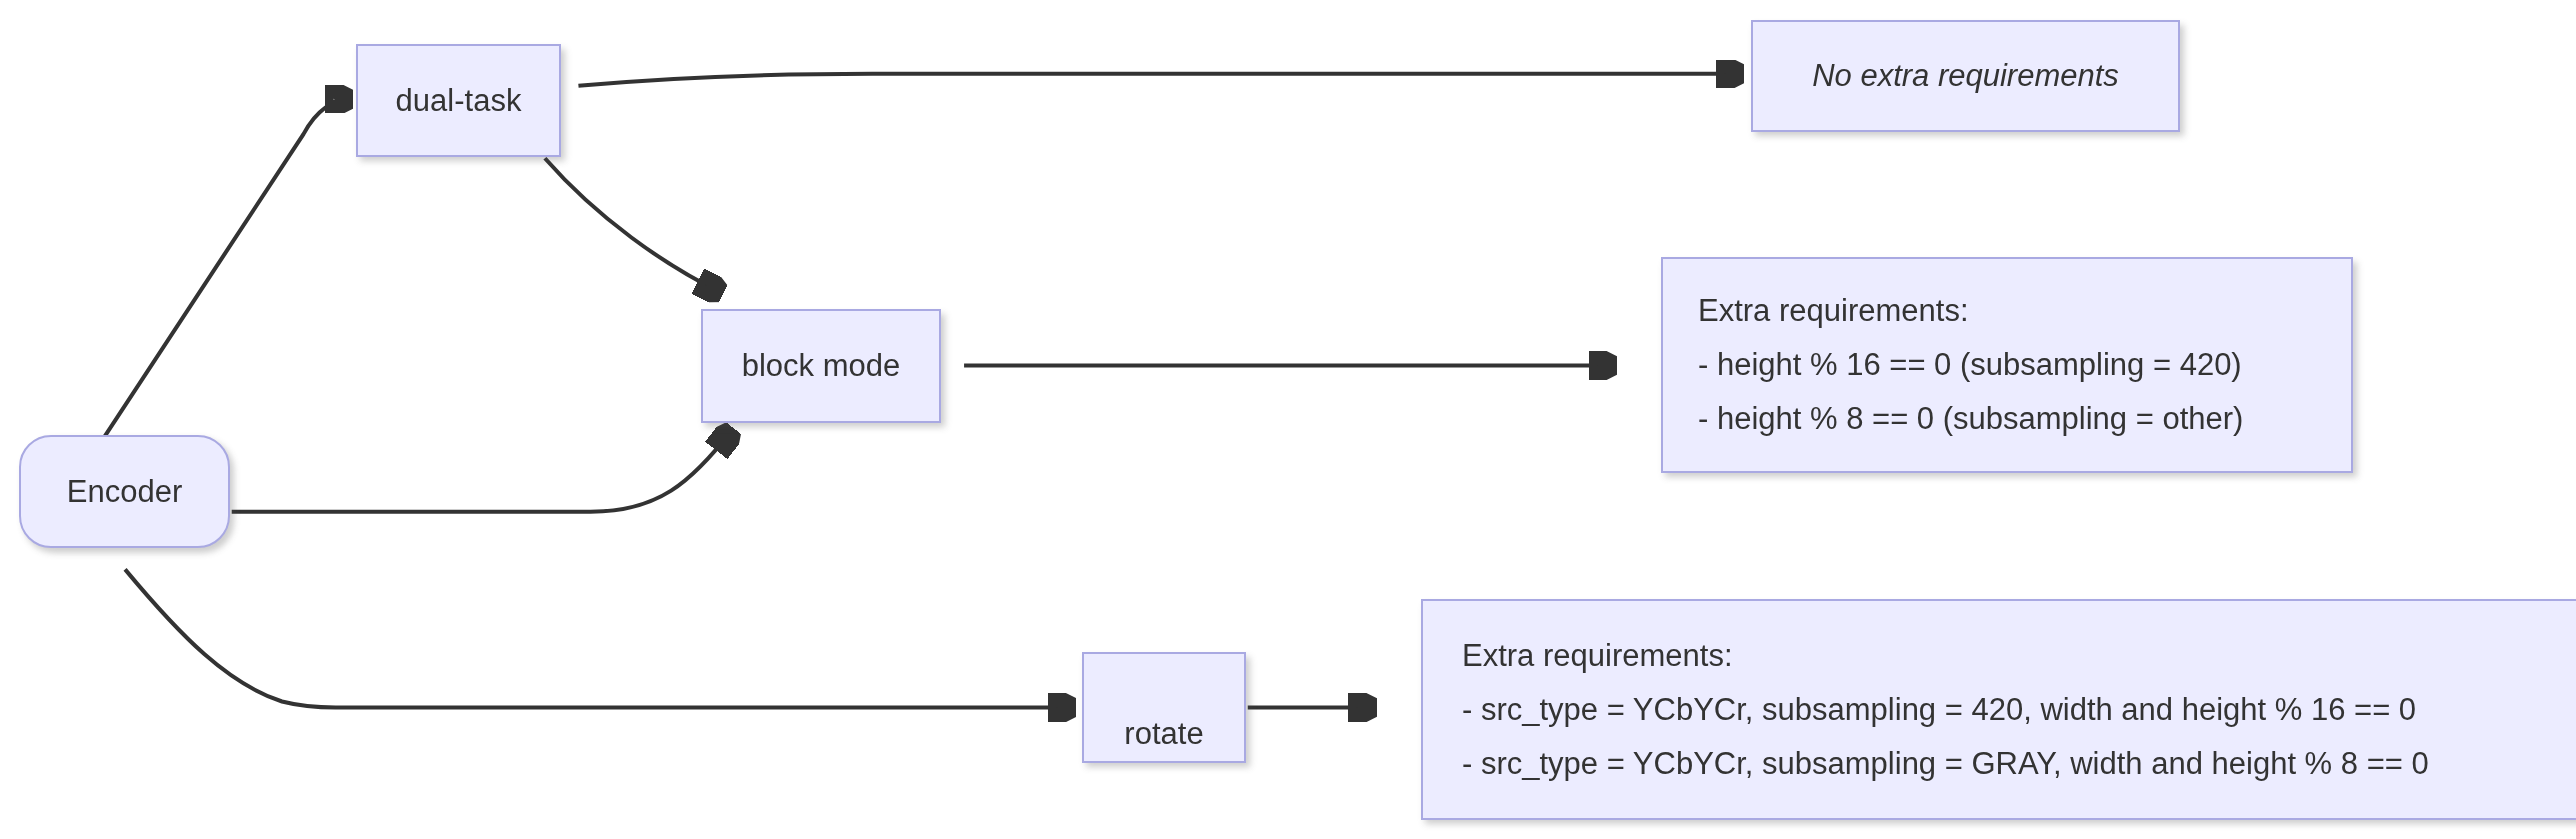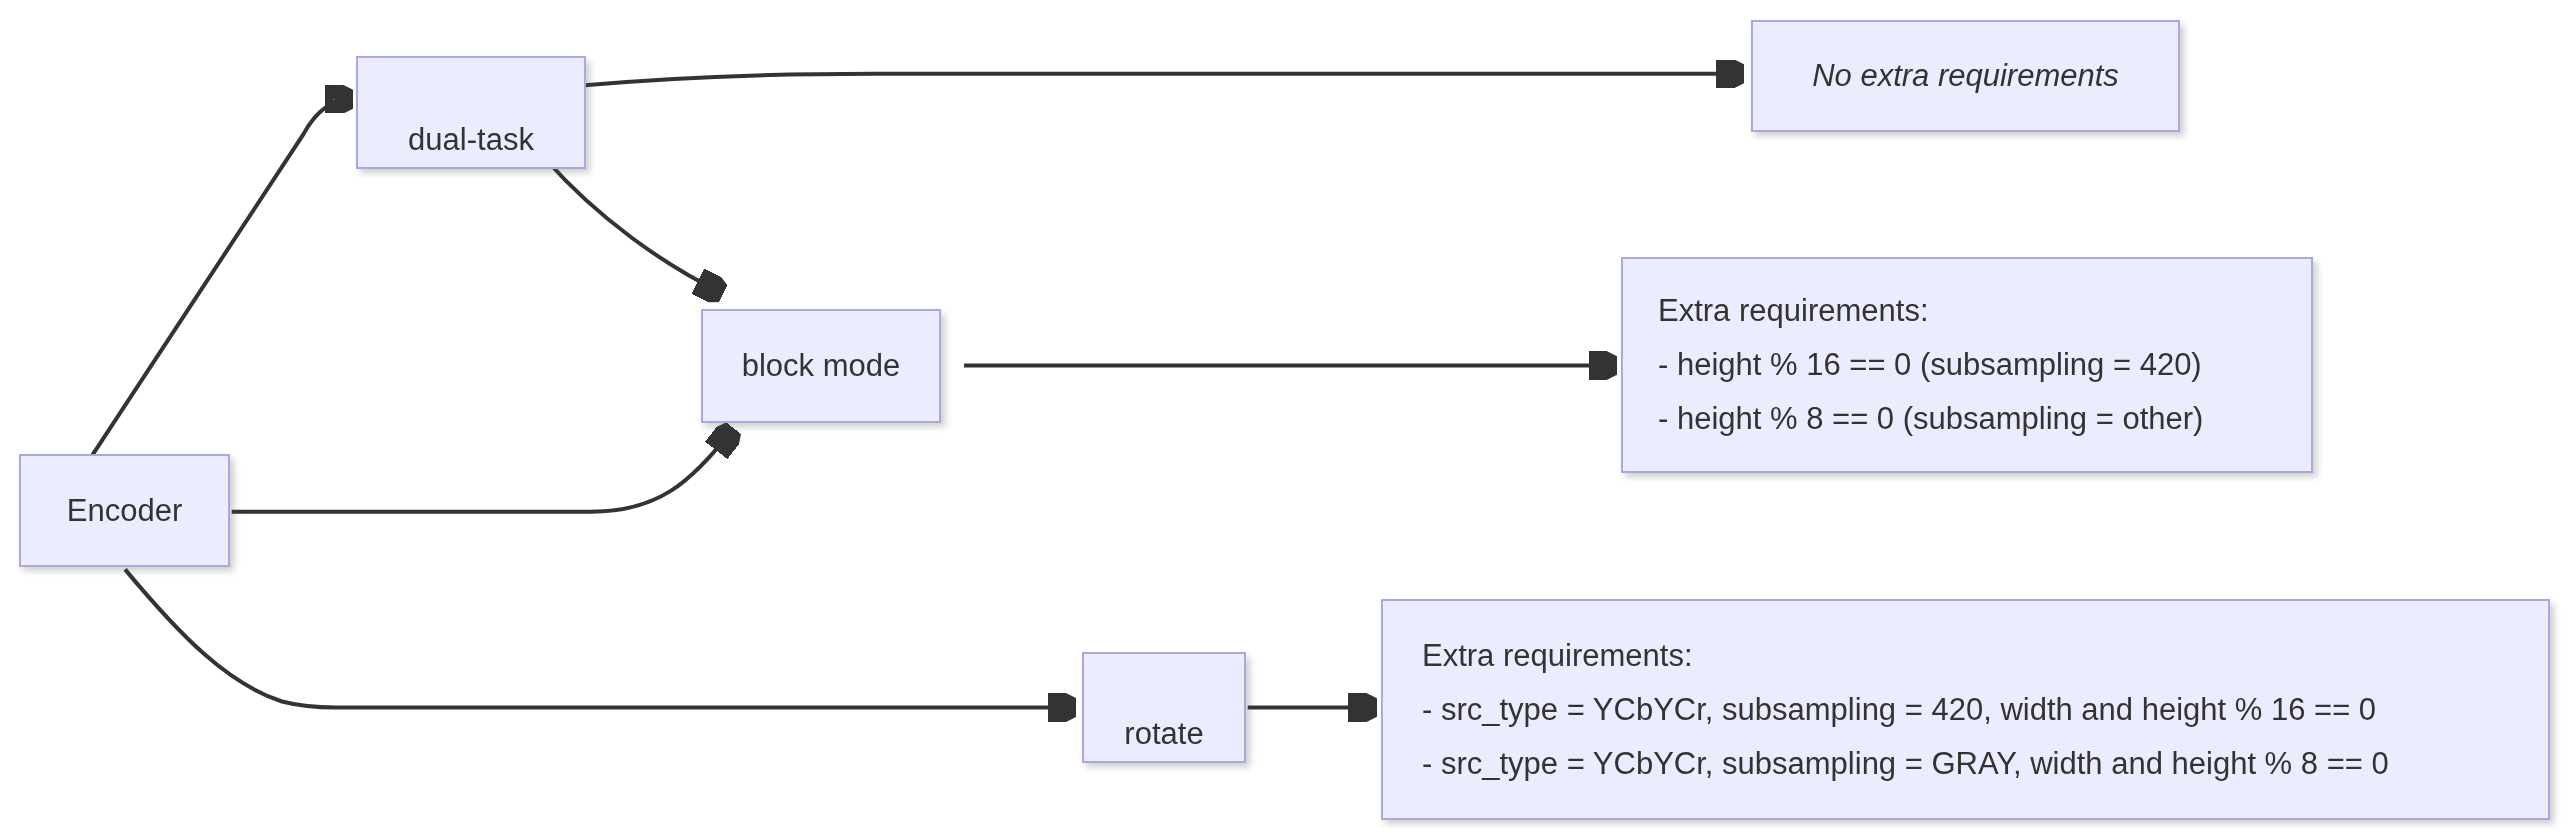--- a/index.html
+++ b/index.html
@@ -39,24 +39,25 @@
     justify-content: center;
     font-size: 31px;
     line-height: 54px;
     color: #333333;
   }
   .node .label {
     white-space: pre-line;
   }
   .node.left-align {
     justify-content: flex-start;
+    margin-left: 40px;
   }
   
-  .n-encoder      { left: 19px;   top: 454px; width: 211px;  height: 113px; }
-  .n-dual-task    { left: 356px;  top: 56px;  width: 230px;  height: 113px; align-items: flex-end; }
+  .n-encoder      { left: 19px;   top: 435px; width: 211px;  height: 113px; border-radius: 32px; }
+  .n-dual-task    { left: 356px;  top: 44px;  width: 205px;  height: 113px; }
   .n-block-mode   { left: 701px; top: 309px; width: 240px;  height: 114px; }
   .n-rotate       { left: 1082px; top: 652px; width: 164px;  height: 111px; align-items: flex-end; }
   .n-no-extra     { left: 1751px; top: 20px;  width: 429px;  height: 112px; font-style: italic; }
   .n-extra-block  { left: 1621px; top: 257px; width: 692px; height: 216px; padding-left: 35px; }
   .n-extra-rotate { left: 1381px; top: 599px; width: 1169px; height: 221px; padding-left: 39px; }
 </style>
 </head>
 <body>
 
 <div class="canvas">

